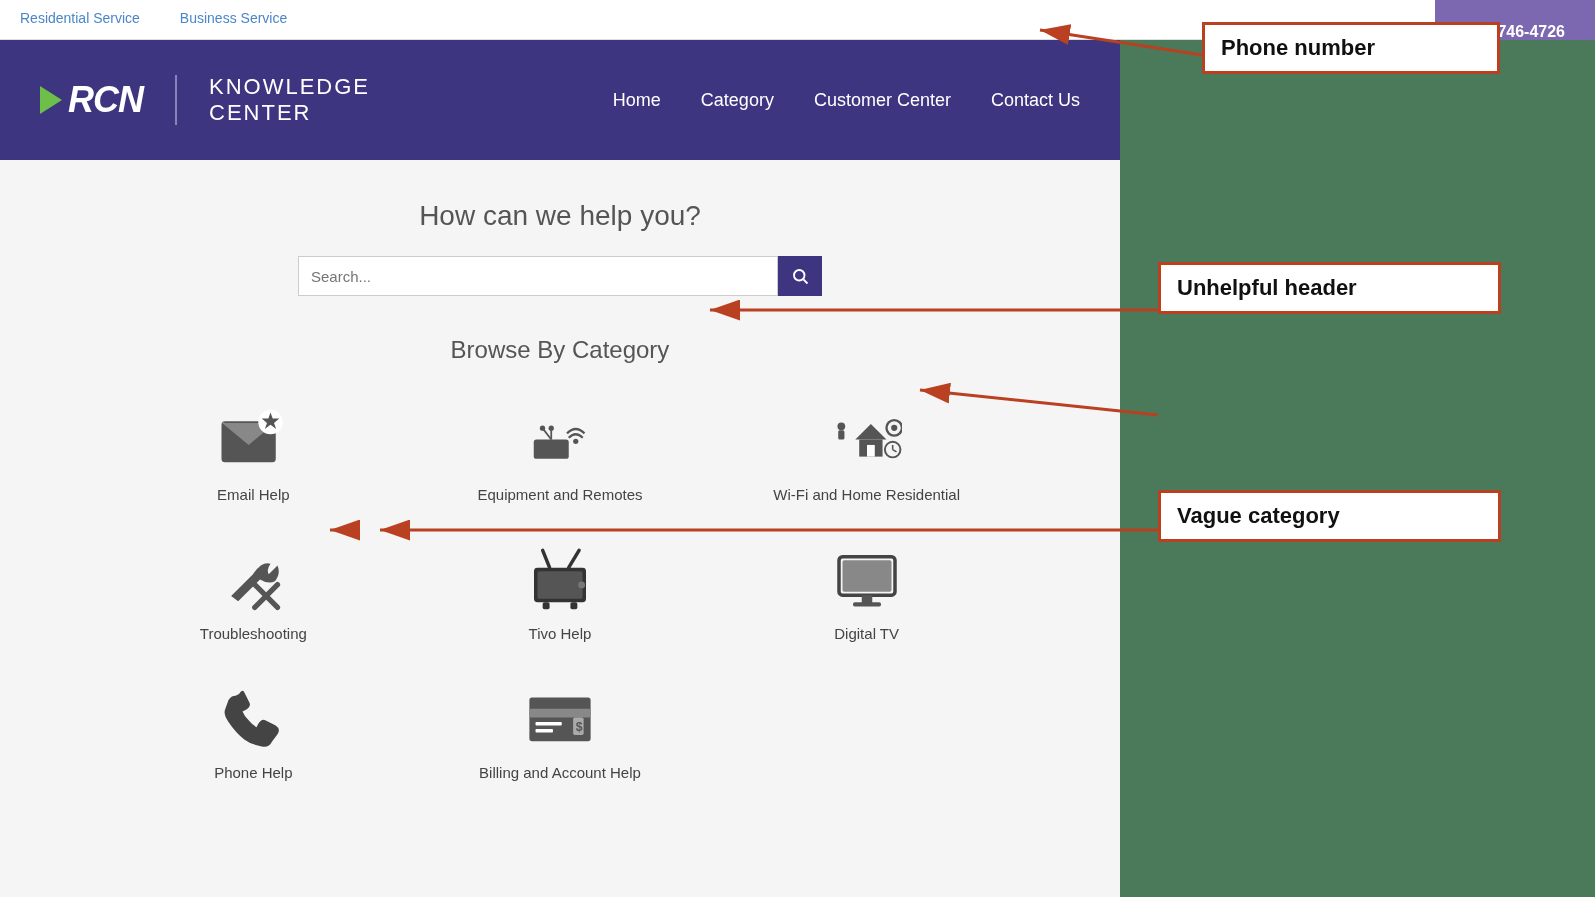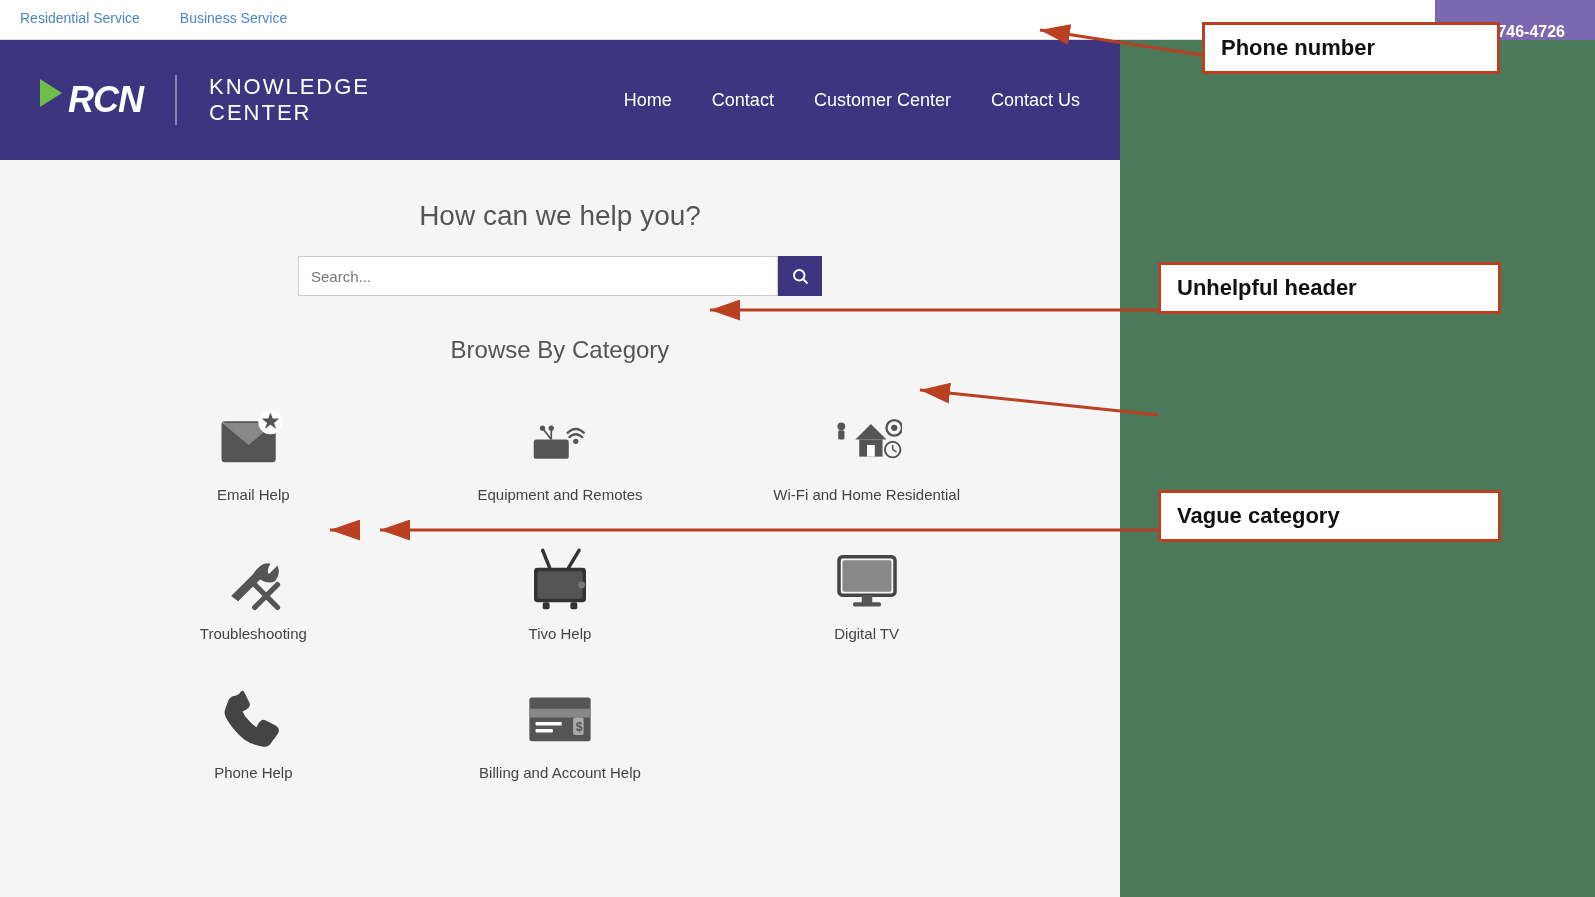--- a/index.html
+++ b/index.html
@@ -47,21 +47,21 @@
       align-items: center;
       padding: 0 40px;
     }
     .logo-area {
       display: flex;
       align-items: center;
       gap: 16px;
     }
     .logo-rcn {
       display: flex;
-      align-items: flex-start;
+      align-items: center;
       gap: 6px;
     }
     .logo-chevron {
       width: 0;
       height: 0;
       border-top: 14px solid transparent;
       border-bottom: 14px solid transparent;
       border-left: 22px solid #6dbf4a;
     }
     .logo-text {
@@ -236,21 +236,21 @@
           <span class="logo-text">RCN</span>
         </div>
         <div class="logo-divider"></div>
         <div class="logo-subtitle">
           <div>KNOWLEDGE</div>
           <div>CENTER</div>
         </div>
       </div>
       <nav class="main-nav-links">
         <a href="#">Home</a>
-        <a href="#">Contact</a>
+        <a href="#">Category</a>
         <a href="#">Customer Center</a>
         <a href="#">Contact Us</a>
       </nav>
     </div>
 
     <div class="content-area">
       <h1 class="hero-title">How can we help you?</h1>
 
       <div class="search-bar">
         <input class="search-input" type="text" placeholder="Search..." style="">

